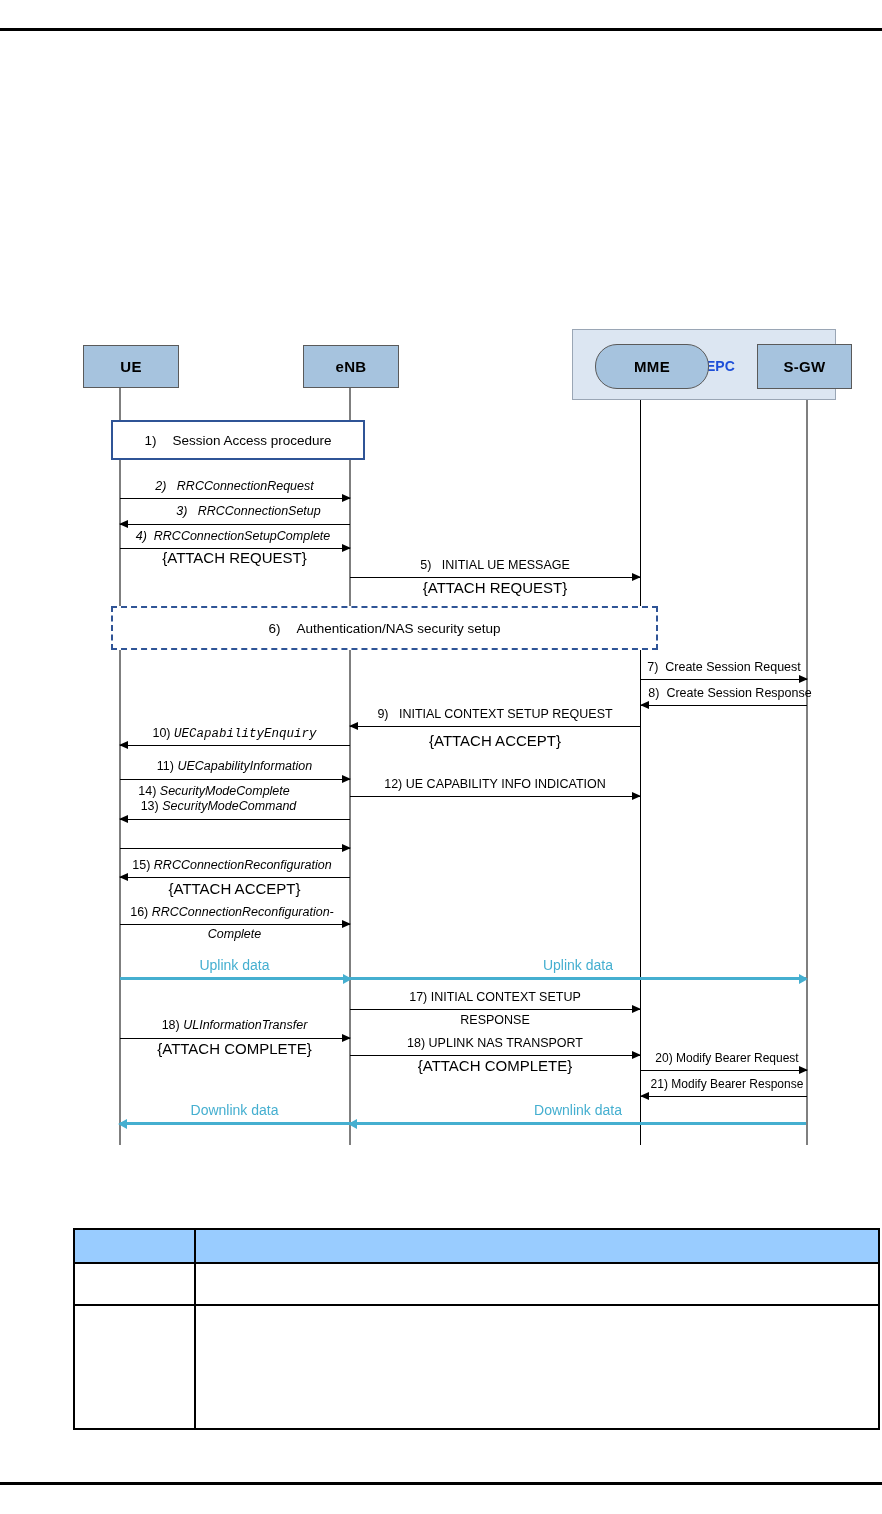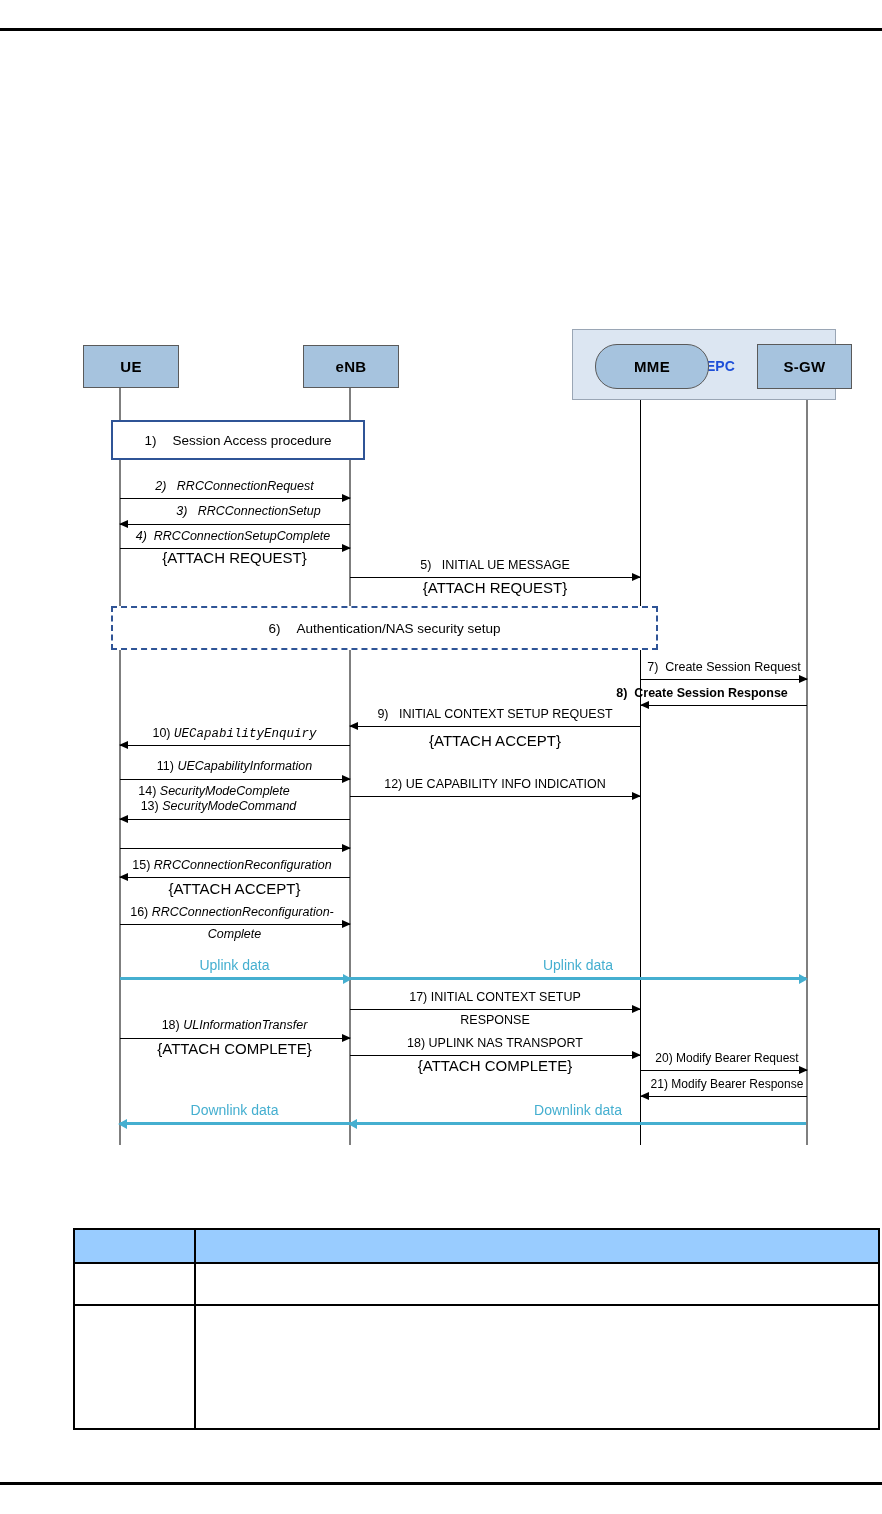--- a/index.html
+++ b/index.html
@@ -194,21 +194,21 @@
     </div>
 
     <div class="msg-label" style="left:641px; top:660px; width:166px;">
       <span>7)</span>&nbsp;&nbsp;<span>Create Session Request</span>
     </div>
     <div class="msg right" style="left:641px; top:679px; width:166px;">
       <div class="line"></div>
         <div class="head"></div>
     </div>
 
-    <div class="msg-label" style="left:616px; top:686px; width:172px;font-weight:bold;">
+    <div class="msg-label" style="left:644px; top:686px; width:172px;">
       <span>8)</span>&nbsp;&nbsp;<span>Create Session Response</span>
     </div>
     <div class="msg left" style="left:641px; top:705px; width:166px;">
       <div class="line"></div>
         <div class="head"></div>
     </div>
 
     <div class="msg-label" style="left:350px; top:707px; width:290px;">
       <span>9)</span>&nbsp;&nbsp;&nbsp;<span>INITIAL CONTEXT SETUP REQUEST</span>
     </div>

